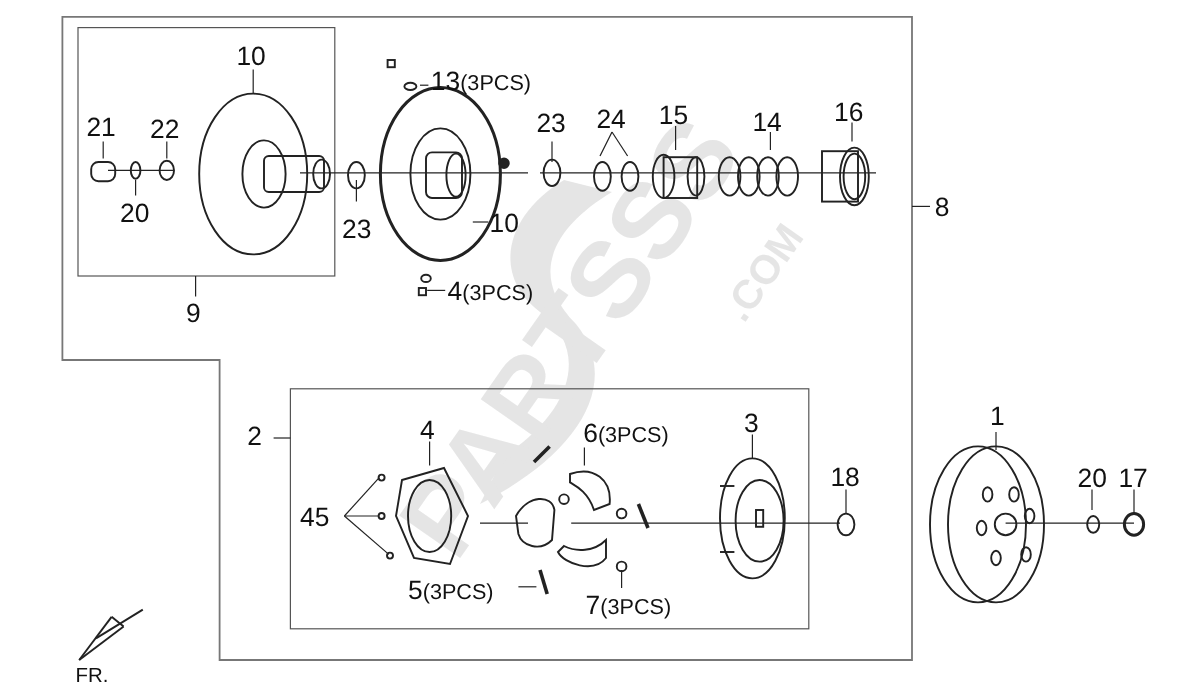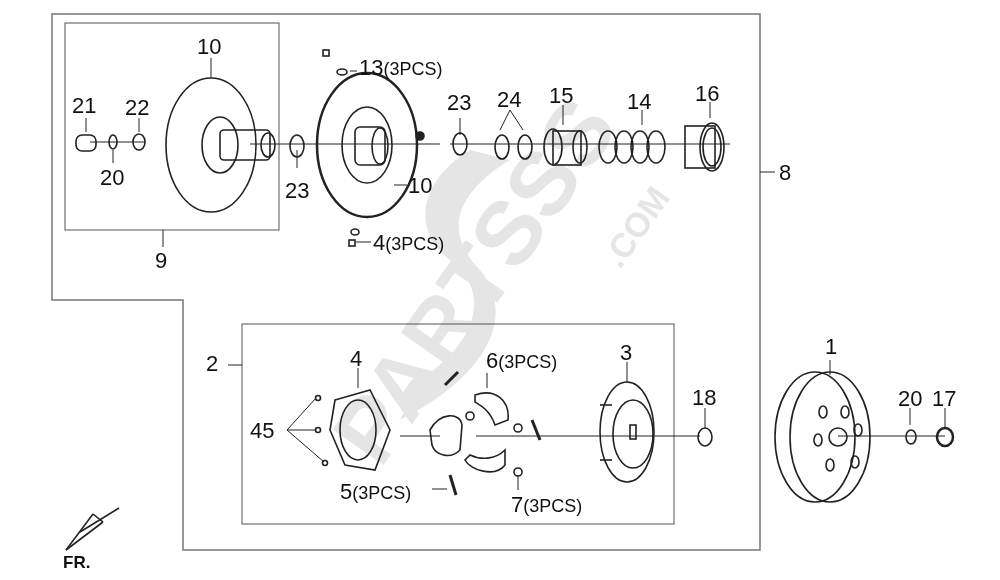--- a/index.html
+++ b/index.html
@@ -1,21 +1,21 @@
 <!DOCTYPE html>
 <html><head>
 <meta charset="utf-8">
 <style>
   html,body{margin:0;padding:0;background:#ffffff;}
   body{width:1000px;height:580px;position:relative;overflow:hidden;font-family:"Liberation Sans",sans-serif;}
   #diagram{position:absolute;left:0;top:0;width:1000px;height:580px;}
   .lbl{position:absolute;color:#111;white-space:nowrap;line-height:1;}
   .num{font-size:22px;}
   .pcs{font-size:18px;}
-  .fr{font-weight:bold;font-size:17px;}
+  .fr{font-weight:normal;font-size:17px;}
 </style>
 </head>
 <body>
 
 <div id="diagram">
 <svg width="1000" height="580" viewBox="0 0 1000 580" xmlns="http://www.w3.org/2000/svg">
 
   <g fill="#e3e3e3" opacity="0.9">
     <path d="M470 150 C420 180 410 230 450 260 C490 290 480 340 420 380 L400 420 C480 380 520 320 480 270 C440 230 460 190 510 160 Z"></path>
     <text x="380" y="470" font-family="Liberation Sans, sans-serif" font-size="90" font-weight="bold" transform="rotate(-55 380 470)" fill="#e3e3e3">PARTSSS</text>
@@ -156,21 +156,21 @@
   </g>
 </svg>
 
 
 <span class="lbl num" style="left:825px;top:336px">1</span>
 <span class="lbl num" style="left:206px;top:353px">2</span>
 <span class="lbl num" style="left:620px;top:342px">3</span>
 <span class="lbl num" style="left:350px;top:348px">4</span>
 <span class="lbl num" style="left:340px;top:481px"><span>5</span><span class="pcs">(3PCS)</span></span>
 <span class="lbl num" style="left:486px;top:350px"><span>6</span><span class="pcs">(3PCS)</span></span>
-<span class="lbl num" style="left:511px;top:494px"><span>7</span><span class="pcs">(3PCS)</span></span>
+<span class="lbl num" style="left:488px;top:494px"><span>7</span><span class="pcs">(3PCS)</span></span>
 <span class="lbl num" style="left:779px;top:162px">8</span>
 <span class="lbl num" style="left:155px;top:250px">9</span>
 <span class="lbl num" style="left:197px;top:36px">10</span>
 <span class="lbl num" style="left:408px;top:175px">10</span>
 <span class="lbl num" style="left:373px;top:232px"><span>4</span><span class="pcs">(3PCS)</span></span>
 <span class="lbl num" style="left:359px;top:57px"><span>13</span><span class="pcs">(3PCS)</span></span>
 <span class="lbl num" style="left:627px;top:91px">14</span>
 <span class="lbl num" style="left:549px;top:85px">15</span>
 <span class="lbl num" style="left:695px;top:83px">16</span>
 <span class="lbl num" style="left:932px;top:388px">17</span>

